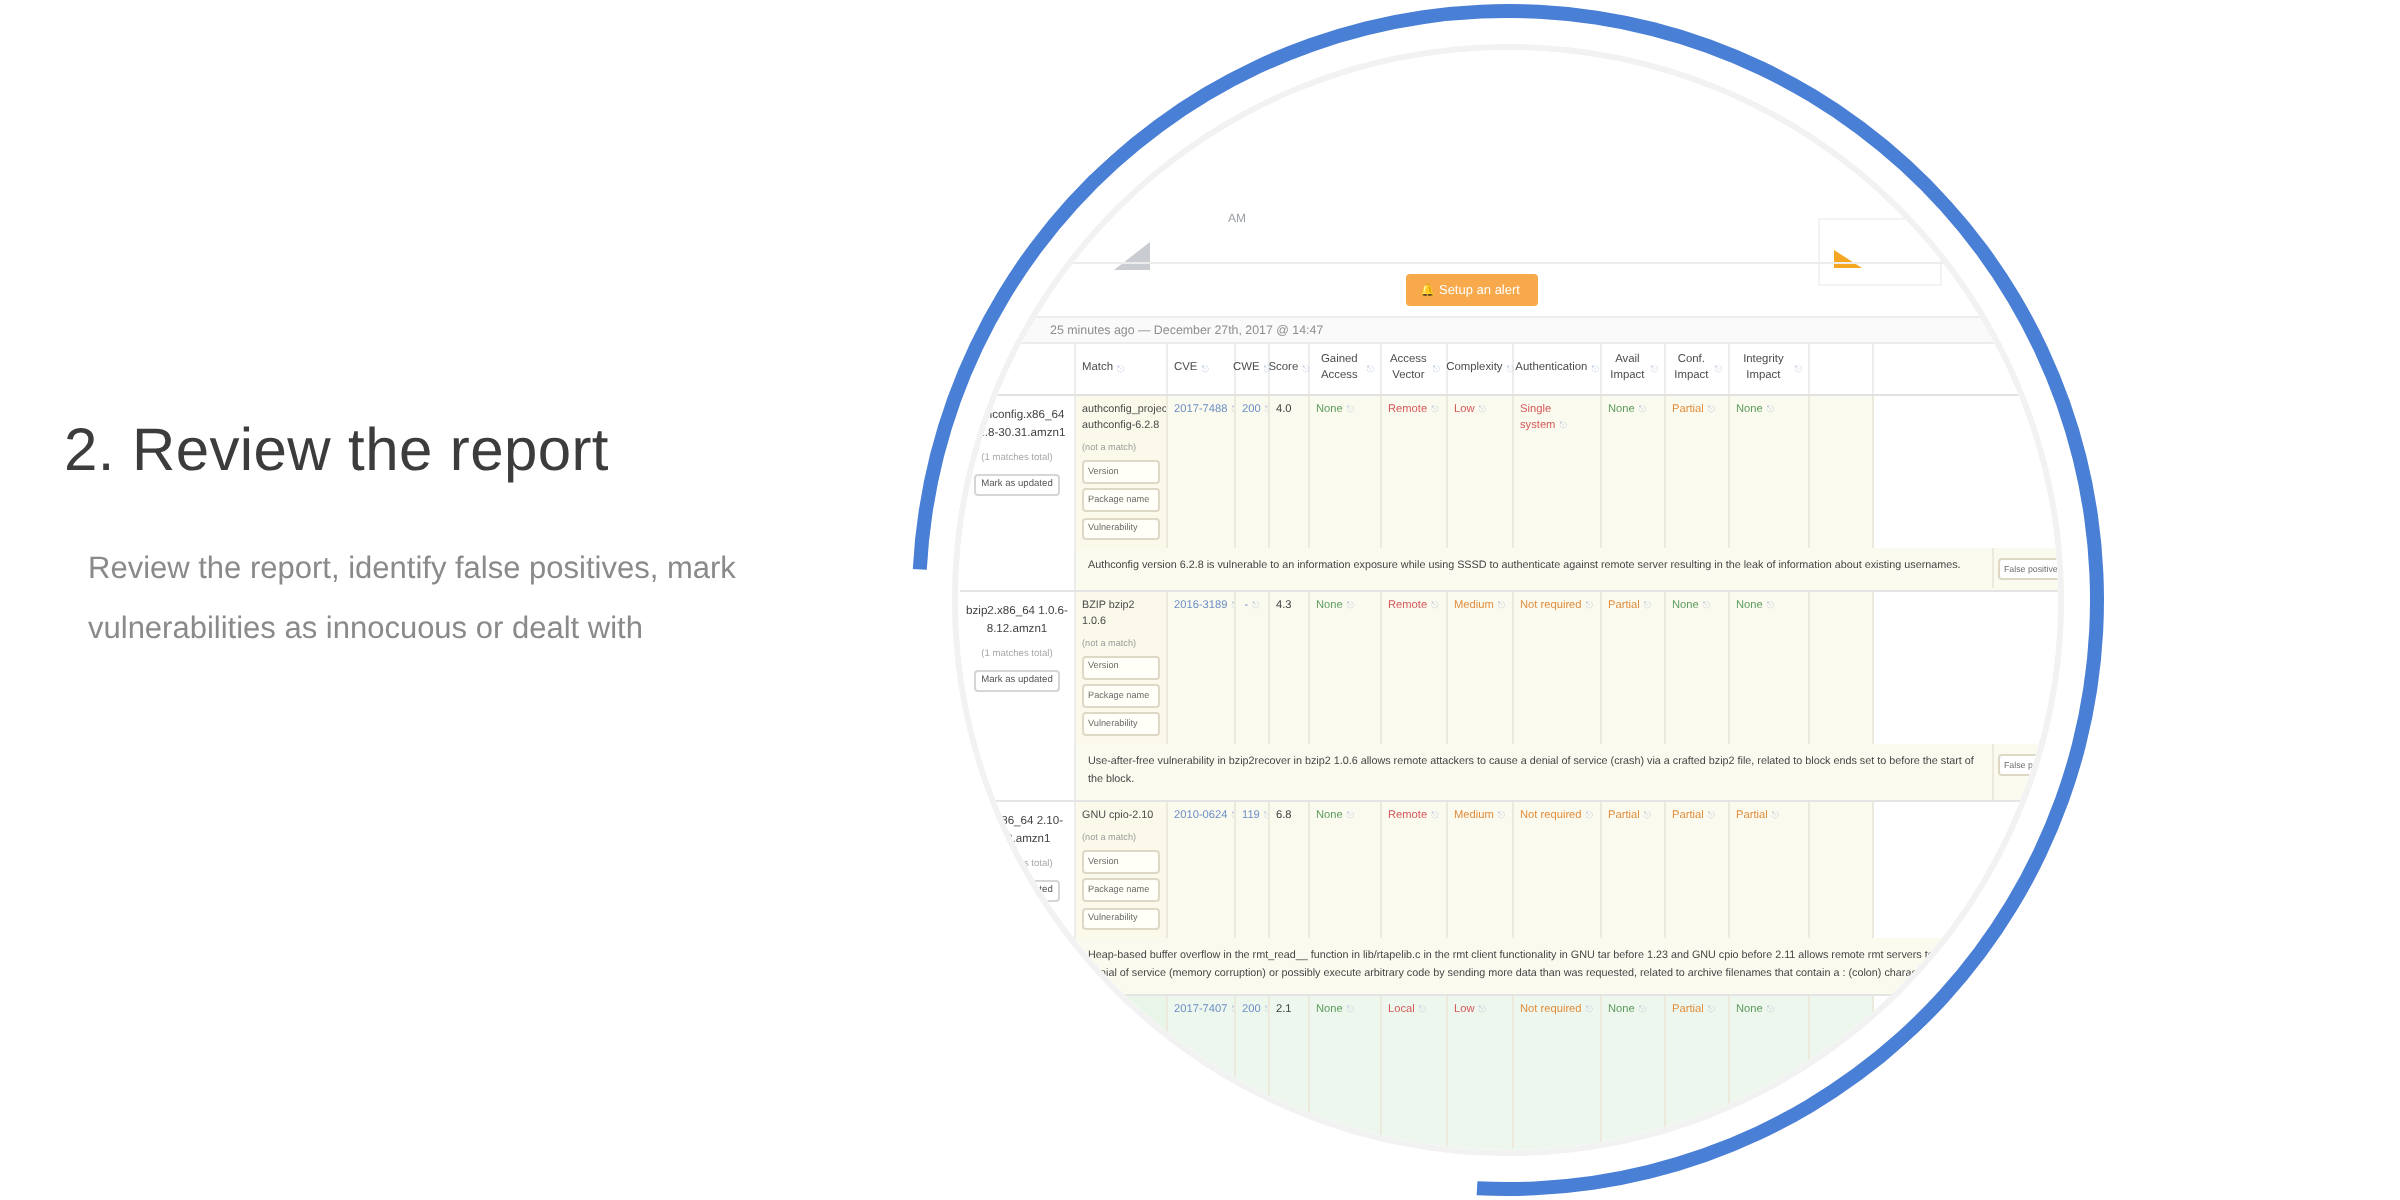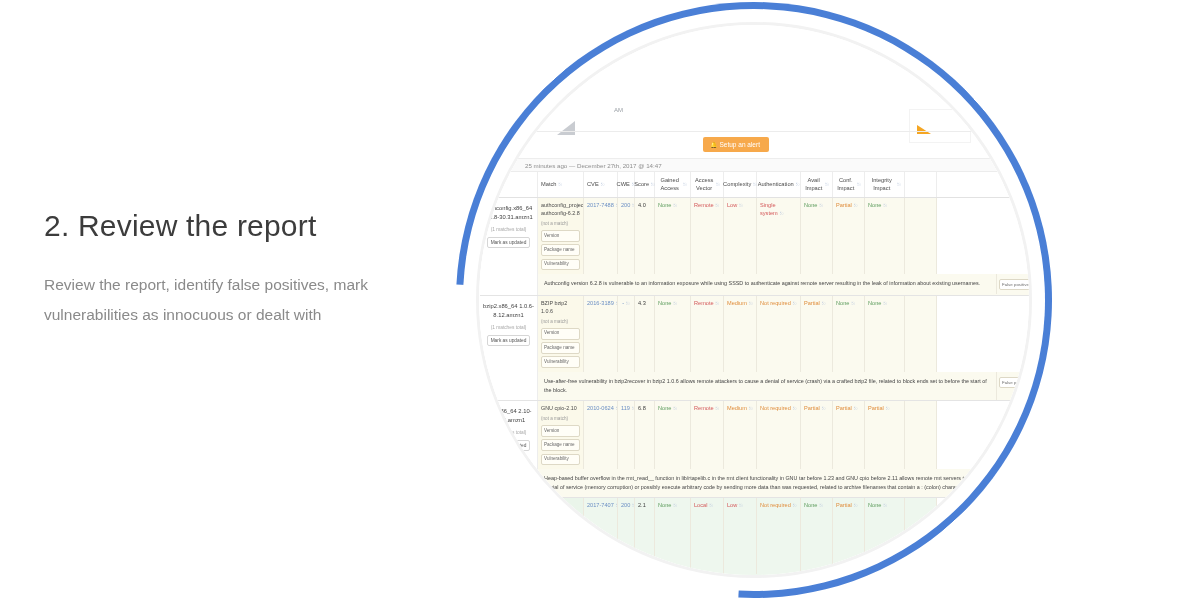--- a/index.html
+++ b/index.html
@@ -4,27 +4,27 @@
 <style>
   * { box-sizing: border-box; }
   html, body { margin:0; padding:0; }
   body {
     width:1200px; height:600px; background:#ffffff; overflow:hidden;
     font-family:"Liberation Sans", sans-serif; color:#333;
   }
   .page { position:relative; width:1200px; height:600px; }
 
   
-  .left-copy { position:absolute; left:44px; top:208px; width:380px; }
+  .left-copy { position:absolute; left:32px; top:208px; width:380px; }
   .step-title {
     font-size:30px; font-weight:400; color:#3c3c3c; letter-spacing:.2px;
     margin:0 0 26px 0; line-height:1.2;
   }
   .step-desc {
-    font-size:15.5px; line-height:1.95; color:#8a8a8a; margin:0;
+    font-size:15.5px; line-height:1.95; color:#8a8a8a; margin:12px;
   }
 
   
   .circle-wrap { position:absolute; left:452px; top:-2px; width:608px; height:608px; }
   .ring-gray {
     position:absolute; left:24px; top:24px; width:556px; height:556px;
     border-radius:50%; border:7px solid #f2f2f2;
   }
   .ring-blue {
     position:absolute; left:4px; top:4px; width:596px; height:596px;

